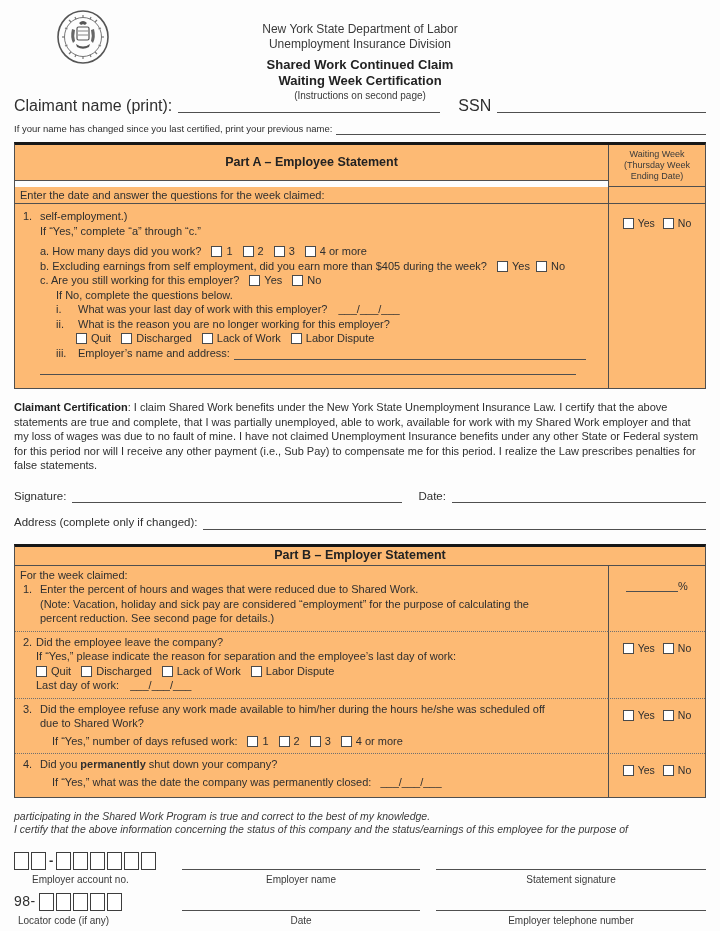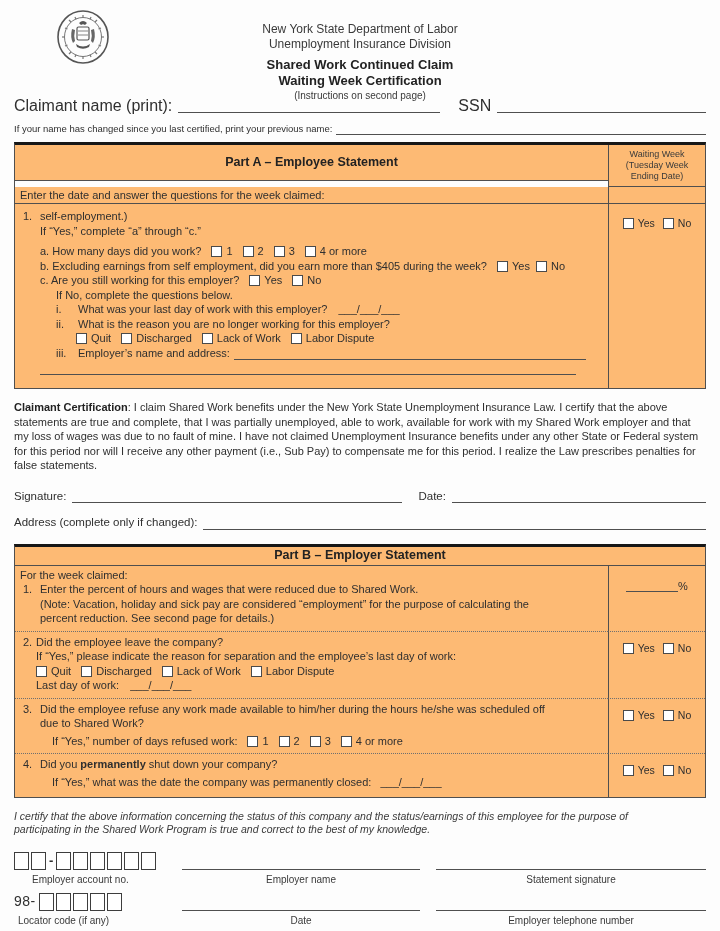--- a/index.html
+++ b/index.html
@@ -133,21 +133,21 @@
   </div>
   <div class="row prevname">
     <span class="lbl">If your name has changed since you last certified, print your previous name:</span>
     <span class="wline grow"></span>
   </div>
 
   <div class="tbl">
     <div class="c hb pa-head">Part A – Employee Statement</div>
     <div class="c c-r hb ww">
       <div>Waiting Week</div>
-      <div>(Tuesday Week</div>
+      <div>(Thursday Week</div>
       <div>Ending Date)</div>
     </div>
 
     <div class="c hb instr">Enter the date and answer the questions for the week claimed:</div>
     <div class="c c-r hb"></div>
 
     <div class="c qbody">
       <div class="qline">
         <span class="qnum">1.</span>
       </div>
@@ -379,22 +379,22 @@
           <span>Yes</span>
         </span>
       <span class="yn">
           <span class="cb"></span>
           <span>No</span>
         </span>
     </div>
   </div>
 
   <div class="empcert">
+    <div>participating in the Shared Work Program is true and correct to the best of my knowledge.</div>
     <div>I certify that the above information concerning the status of this company and the status/earnings of this employee for the purpose of</div>
-    <div>participating in the Shared Work Program is true and correct to the best of my knowledge.</div>
   </div>
 
   <div class="botrow">
     <div class="boxcol">
       <div class="boxes">
         <span class="bx"></span>
         <span class="bx"></span>
         <span class="hyph">-</span>
         <span class="bx"></span>
         <span class="bx"></span>

